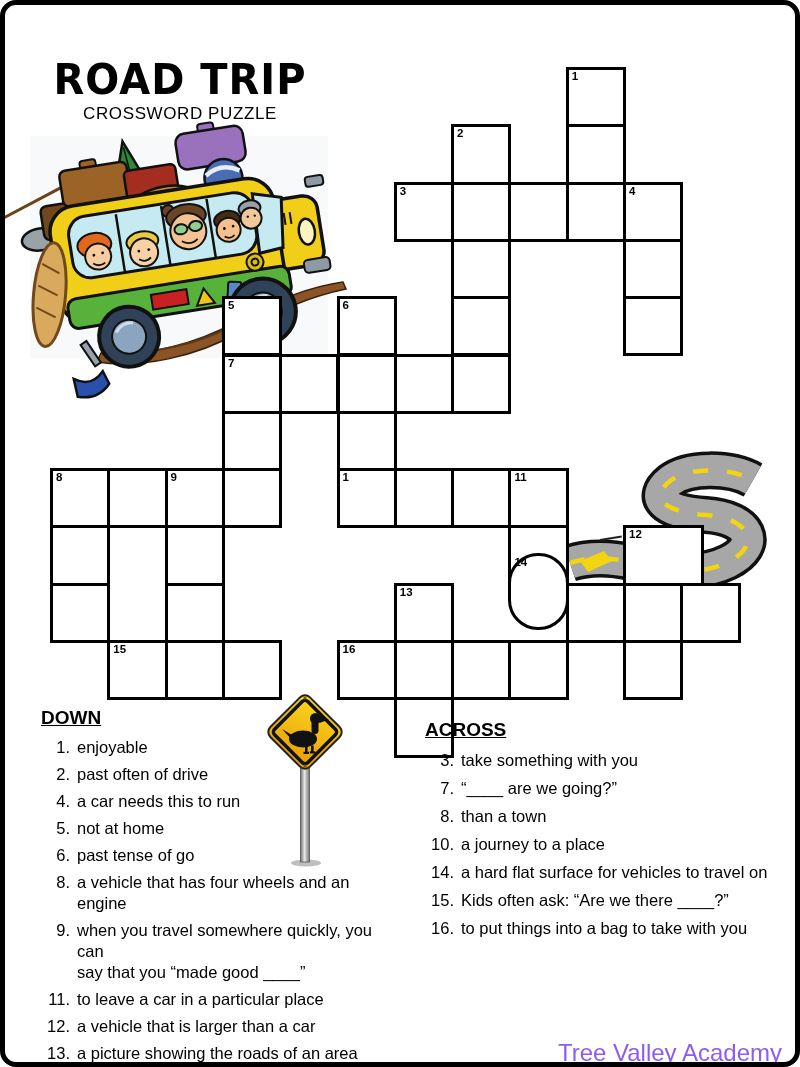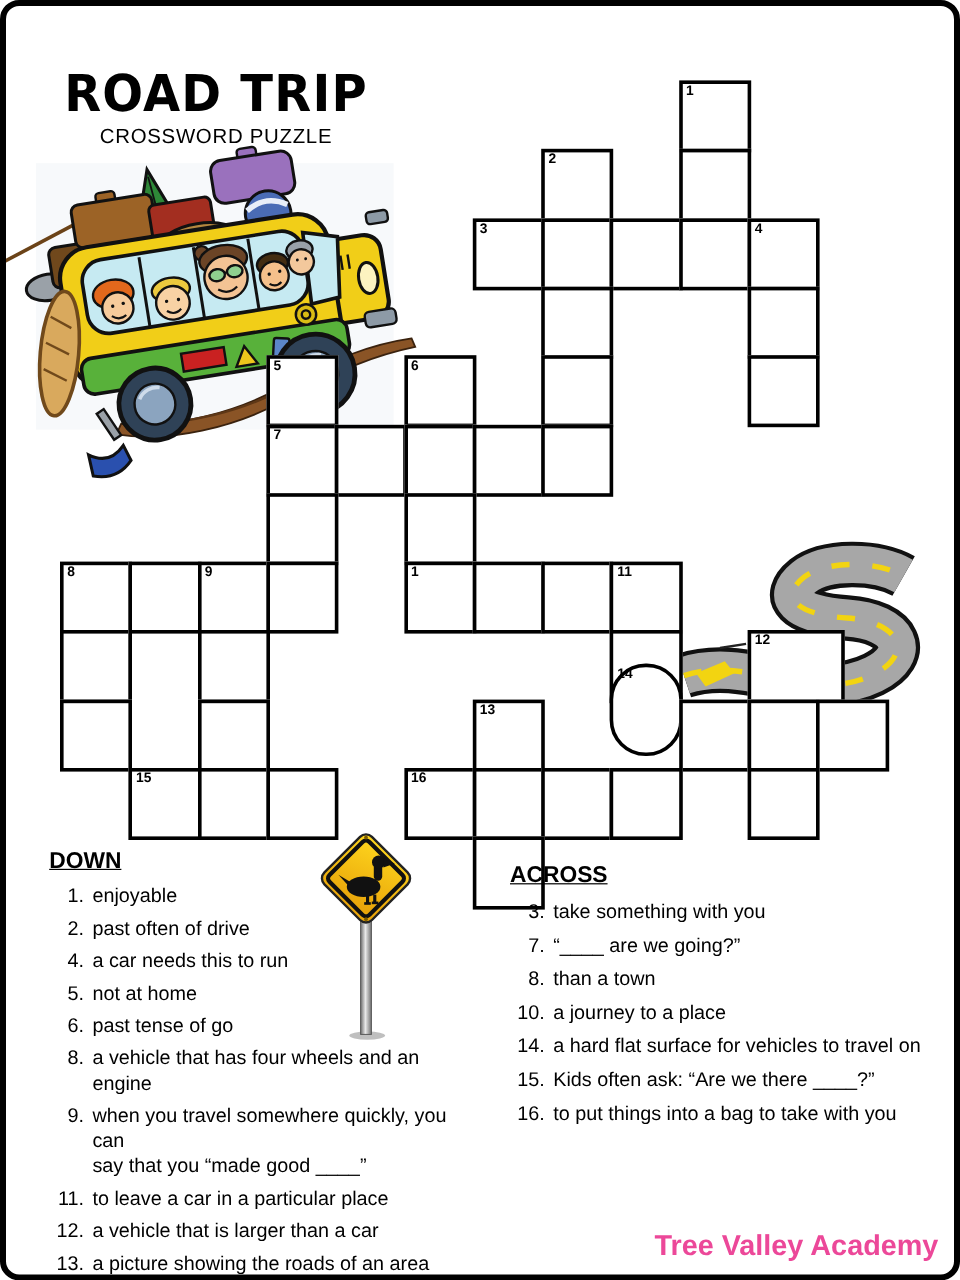--- a/index.html
+++ b/index.html
@@ -22,22 +22,22 @@
   .clue-block{position:absolute;z-index:3;}
   #down-block{left:38px;top:707px;width:360px;}
   #across-block{left:422px;top:719px;width:350px;}
   .clue-label{font-size:19px;font-weight:bold;text-decoration:underline;margin:0 0 8px 3px;}
   #across-block .clue-label{margin-bottom:9px;}
   .clue-row{display:flex;margin-bottom:6px;font-size:16.5px;line-height:21px;}
   #across-block .clue-row{margin-bottom:7px;}
   .clue-num{width:32px;min-width:32px;text-align:right;padding-right:7px;}
   .clue-text{flex:1;}
   
-  #brand{position:absolute;right:18px;bottom:14px;font-size:24px;font-weight:bold;
-         color:#ec4899;z-index:3;}
+  #brand{position:absolute;right:18px;bottom:0;font-size:24px;font-weight:normal;
+         color:#8b5cf6;z-index:3;}
 </style>
 </head>
 <body>
 
 <div id="page">
 
   <div id="title">ROAD TRIP</div>
   <div id="subtitle">CROSSWORD PUZZLE</div>
 
   <svg id="art" viewBox="0 0 800 1067">

